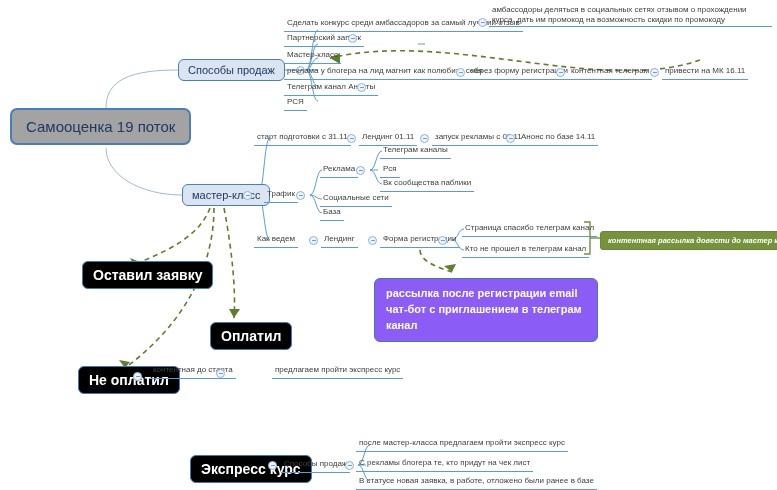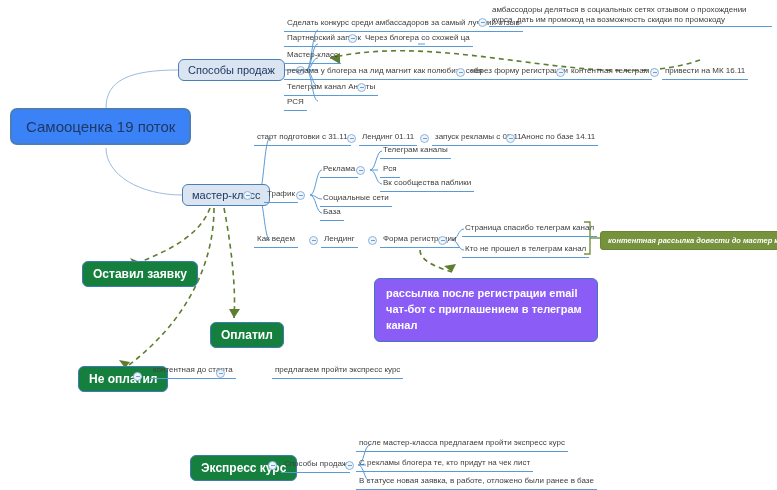--- a/index.html
+++ b/index.html
@@ -11,31 +11,31 @@
     position:relative;
   }
   #canvas{position:absolute;inset:0;width:777px;height:490px;}
   svg.lines{position:absolute;left:0;top:0;width:777px;height:490px;pointer-events:none;}
 
   
   .node{position:absolute;box-sizing:border-box;white-space:nowrap;}
 
   
   .n-root{
-    background:#3b82f6;border:2px solid #4a7ebb;border-radius:7px;
+    background:#a3a3a3;border:2px solid #4a7ebb;border-radius:7px;
     color:#1f3864;font-size:15px;padding:8px 14px;
   }
   .n-topic{
     background:#dbe5f1;border:1.5px solid #4a7ebb;border-radius:6px;
     color:#1f3864;font-size:11px;padding:4px 9px;
   }
   
   .n-solid{
-    background:#15803d;border:1px solid #3f7ab8;border-radius:6px;
-    color:#ffffff;font-size:12px;font-weight:bold;padding:5px 10px;
+    background:#000000;border:1px solid #3f7ab8;border-radius:6px;
+    color:#ffffff;font-size:14px;font-weight:bold;padding:5px 10px;
   }
   .n-solid-big{
     background:#8b5cf6;border:1px solid #3f7ab8;border-radius:6px;
     color:#ffffff;font-size:11px;font-weight:bold;padding:7px 11px;
     white-space:normal;line-height:1.45;
   }
   
   .n-line{
     color:#404040;font-size:8px;padding:0 3px 2px 3px;
     border-bottom:1.4px solid #5b9bd5;line-height:12px;
@@ -156,21 +156,20 @@
 
   <div class="node n-topic" style="left:178px;top:59px;">Способы продаж</div>
   <div class="toggle" style="left:296px;top:66px;"></div>
 
   <div class="node n-line" style="left:284px;top:17px;">Сделать конкурс среди амбассадоров за самый лучший отзыв</div>
   <div class="toggle" style="left:478px;top:18px;"></div>
   <div class="node n-line two" style="left:489px;top:5px;width:283px;">амбассодоры деляться в социальных сетях отзывом о прохождении курса. дать им промокод на возможность скидки по промокоду</div>
 
   <div class="node n-line" style="left:284px;top:32px;">Партнерский запуск</div>
   <div class="toggle" style="left:348px;top:34px;"></div>
-  <div class="node n-line" style="left:362px;top:32px;">Через блогера со схожей ца</div>
 
   <div class="node n-line" style="left:284px;top:49px;">Мастер-класс</div>
 
   <div class="node n-line" style="left:284px;top:65px;">реклама у блогера на лид магнит как полюбить себя</div>
   <div class="toggle" style="left:456px;top:68px;"></div>
   <div class="node n-line" style="left:468px;top:65px;">через форму регистрации</div>
   <div class="toggle" style="left:556px;top:68px;"></div>
   <div class="node n-line" style="left:568px;top:65px;">контентная телеграм</div>
   <div class="toggle" style="left:650px;top:68px;"></div>
   <div class="node n-line" style="left:662px;top:65px;">привести на МК 16.11</div>

